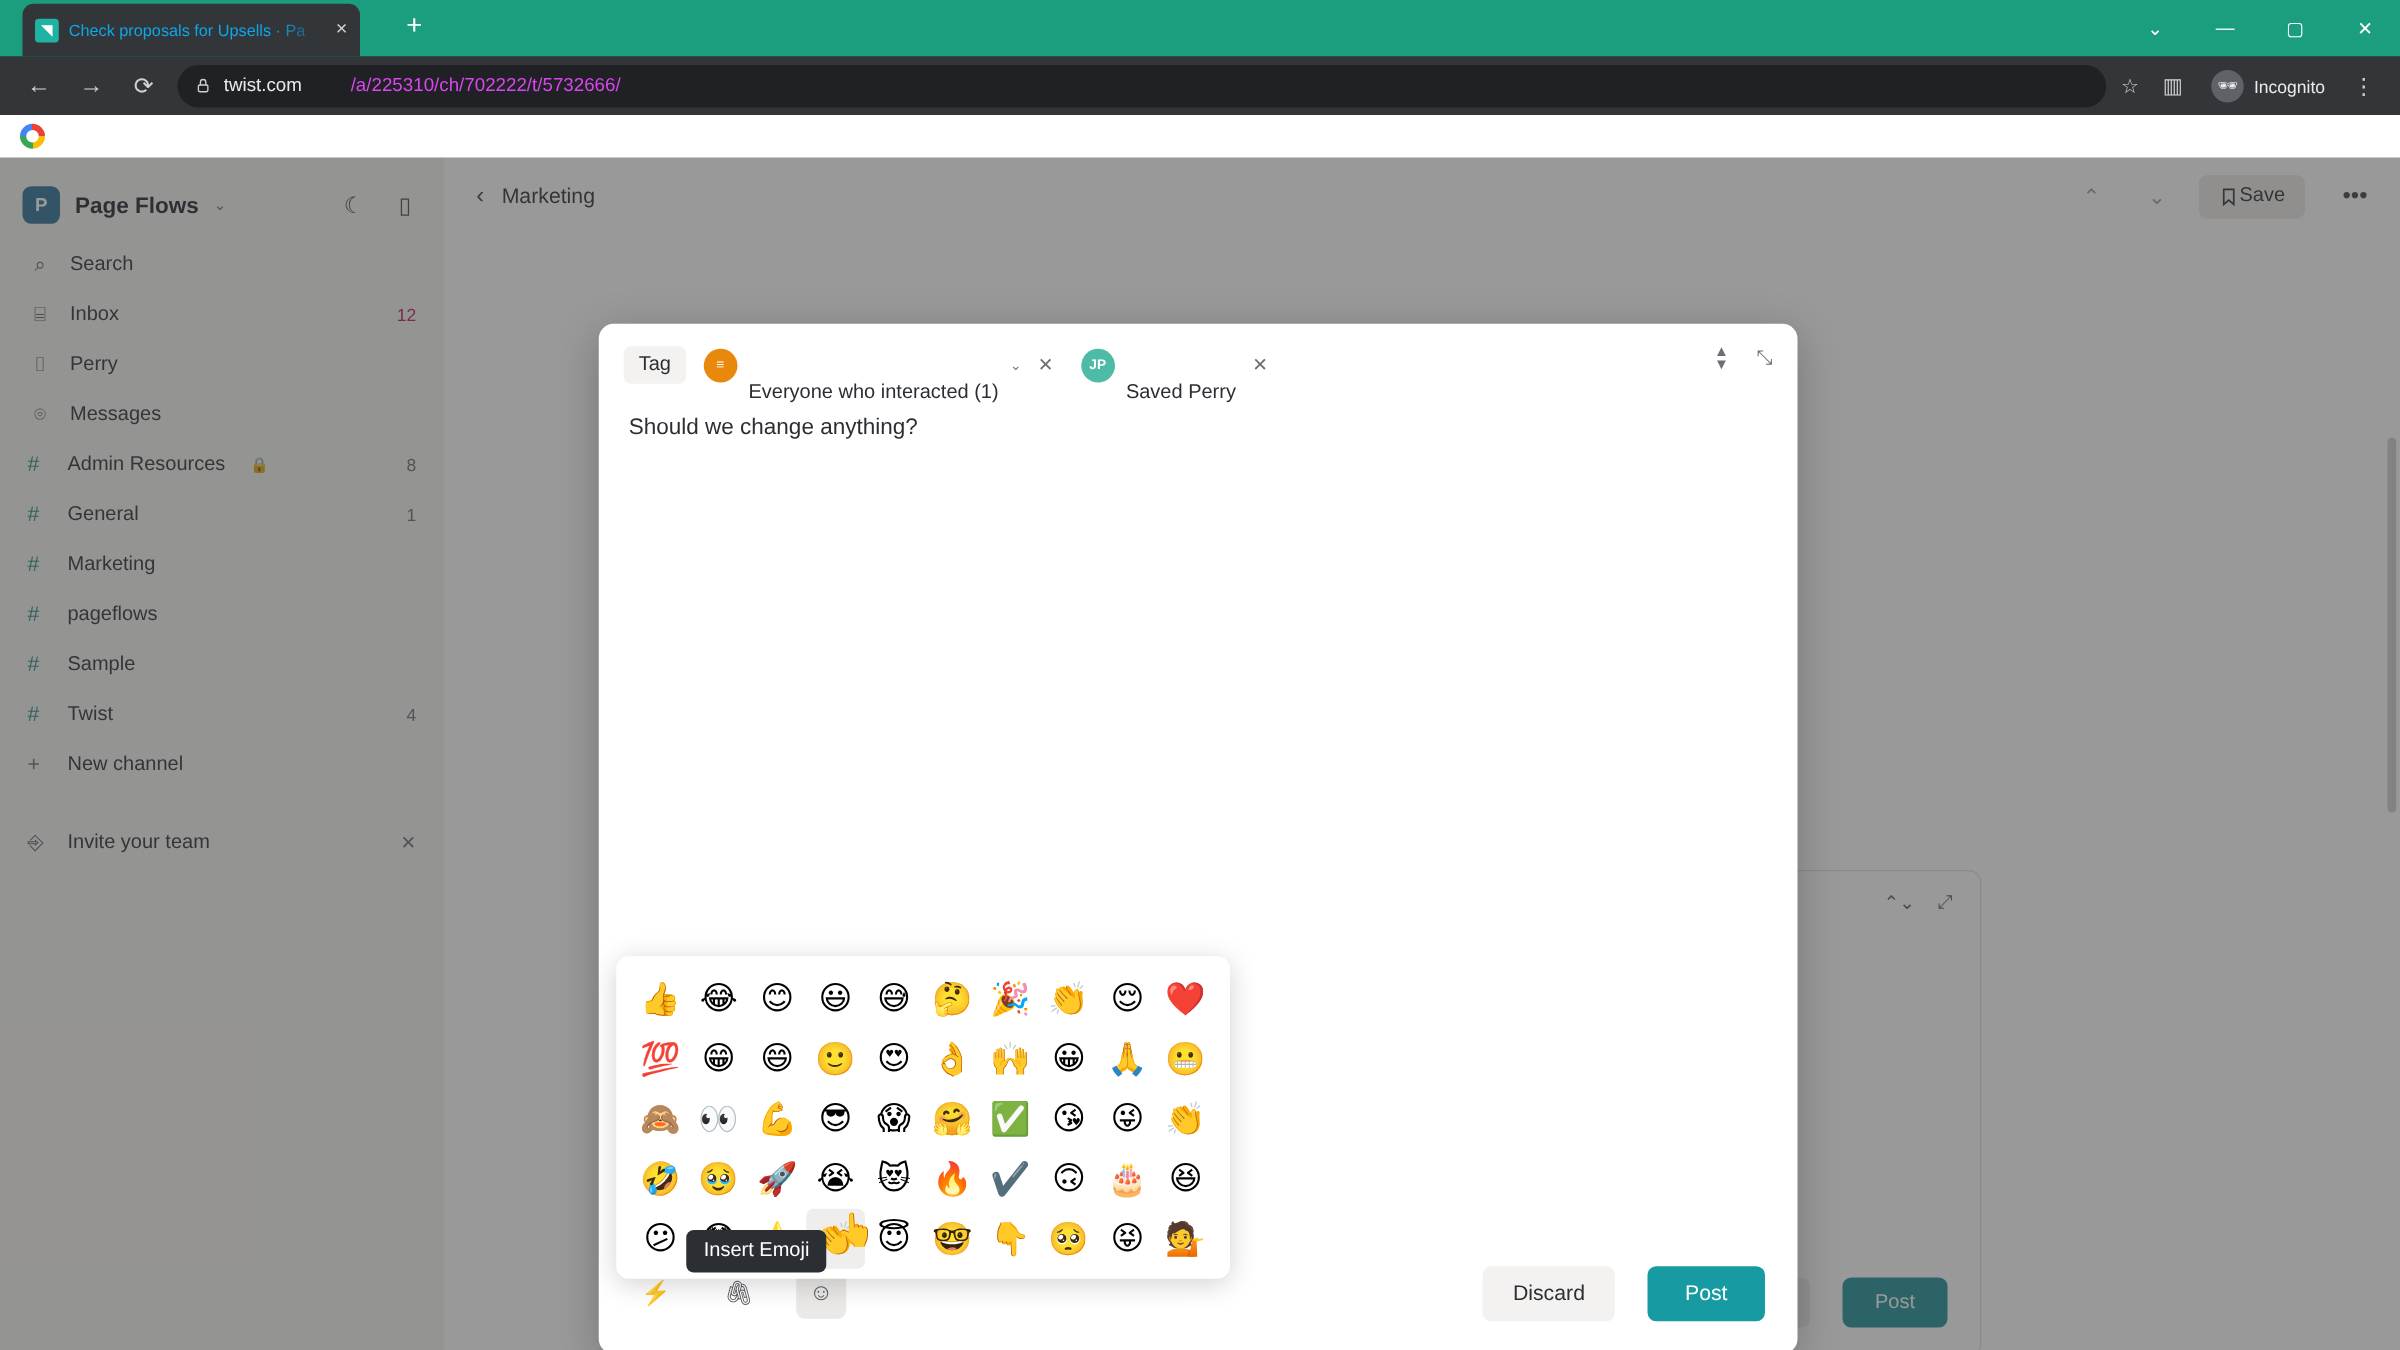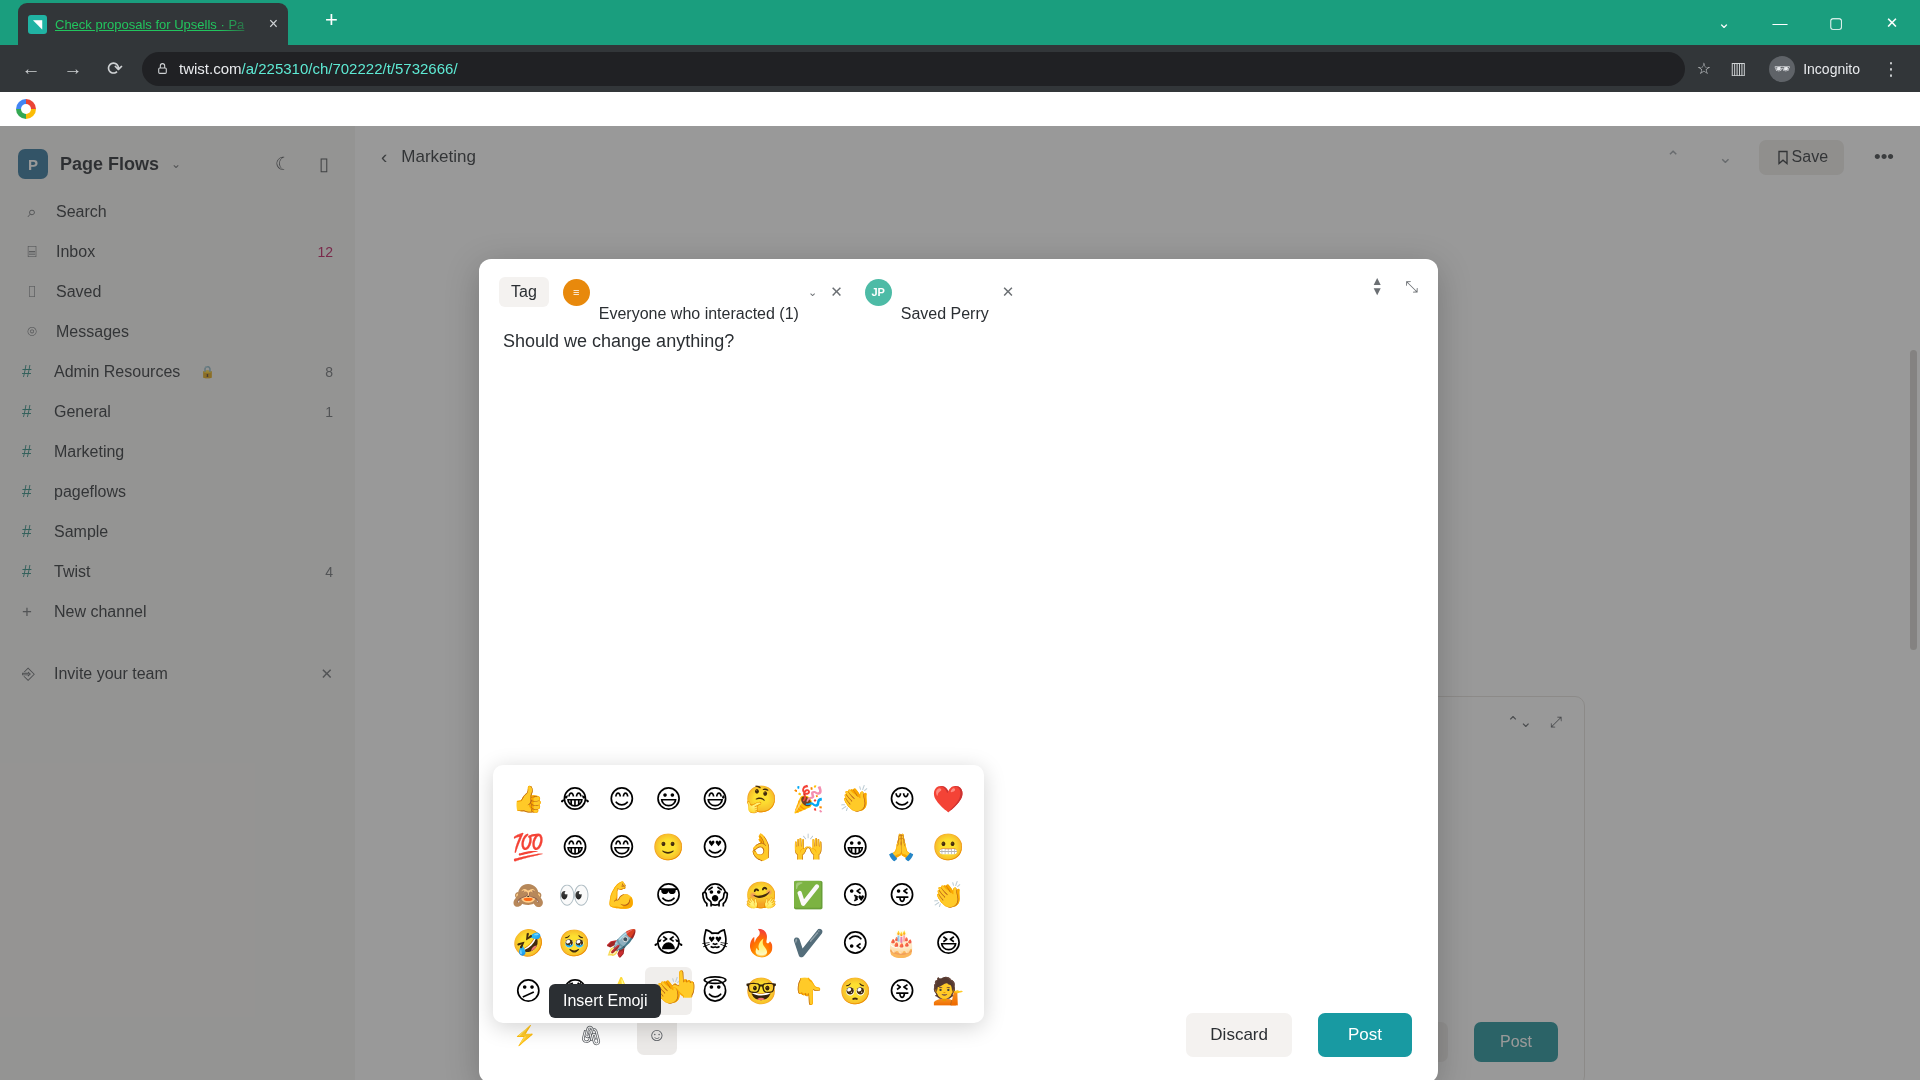--- a/index.html
+++ b/index.html
@@ -17,42 +17,41 @@
     position:absolute; left:18px; top:3px; width:270px; height:42px;
     background:#323639; border-radius:9px 9px 0 0;
     display:flex; align-items:center; padding:0 10px; gap:8px;
   }
   #tab-favicon {
     width:19px; height:19px; border-radius:3px; background:#20b3a3;
     flex:0 0 auto; display:flex; align-items:center; justify-content:center;
     color:#fff; font-size:12px;
   }
   #tab-title {
-    font-size:13px; color:#22c55e; white-space:nowrap; overflow:hidden;
+    font-size:13px; color:#0ea5e9; white-space:nowrap; overflow:hidden;
     text-overflow:clip; flex:1 1 auto;
     -webkit-mask-image: linear-gradient(to right, #000 80%, transparent 100%);
     mask-image: linear-gradient(to right, #000 80%, transparent 100%);
-    text-decoration: underline;
   }
   #tab-close { color:#d0d3d6; font-size:16px; flex:0 0 auto; cursor:pointer; }
   #tab-new { position:absolute; left:325px; top:9px; color:#fff; font-size:22px; line-height:1; cursor:pointer; }
 
   #winctl { position:absolute; right:0; top:0; height:45px; display:flex; align-items:center; }
   .winbtn { width:56px; height:45px; display:flex; align-items:center; justify-content:center;
             color:#fff; font-size:15px; cursor:pointer; }
 
   #toolbar { position:absolute; left:0; top:45px; width:1920px; height:47px;
              background:#323639; display:flex; align-items:center; padding:0 12px; gap:4px; }
   .navicon { width:38px; height:38px; border-radius:50%; display:flex; align-items:center;
              justify-content:center; color:#cfd2d4; font-size:19px; cursor:pointer; }
   #omnibox { flex:1 1 auto; height:34px; background:#202124; border-radius:17px; margin:0 8px 0 4px;
              display:flex; align-items:center; padding:0 14px; gap:10px; }
   #lock-icon { width:13px; height:13px; }
   #url-text { font-size:15px; color:#e8eaed; }
-  #url-text .dim { color:#5eead4; }
+  #url-text .dim { color:#d946ef;margin-left:39px; }
   #star-icon { color:#cfd2d4; font-size:16px; margin-right:6px; cursor:pointer; }
   #sidepanel-icon { color:#cfd2d4; font-size:17px; width:34px; text-align:center; cursor:pointer; }
   #incognito-chip { display:flex; align-items:center; gap:8px; color:#e8eaed; font-size:14px;
                     padding:4px 10px; border-radius:16px; cursor:pointer; }
   #incognito-avatar { width:26px; height:26px; border-radius:50%; background:#5f6368;
                       display:flex; align-items:center; justify-content:center; font-size:13px; }
   #kebab-icon { color:#cfd2d4; font-size:18px; width:34px; text-align:center; cursor:pointer; }
 
   
   #bookmarkbar { position:absolute; left:0; top:92px; width:1920px; height:34px; background:#fff;
@@ -227,21 +226,21 @@
       <span class="lbl">Search</span>
       <span class="cnt"></span>
     </div>
     <div class="nav-item">
       <span class="ico">⌸</span>
       <span class="lbl">Inbox</span>
       <span class="cnt">12</span>
     </div>
     <div class="nav-item">
       <span class="ico">⌷</span>
-      <span class="lbl">Saved</span>
+      <span class="lbl">Perry</span>
       <span class="cnt"></span>
     </div>
     <div class="nav-item">
       <span class="ico">⌾</span>
       <span class="lbl">Messages</span>
       <span class="cnt"></span>
     </div>
 
 
     <div class="ch-item">

